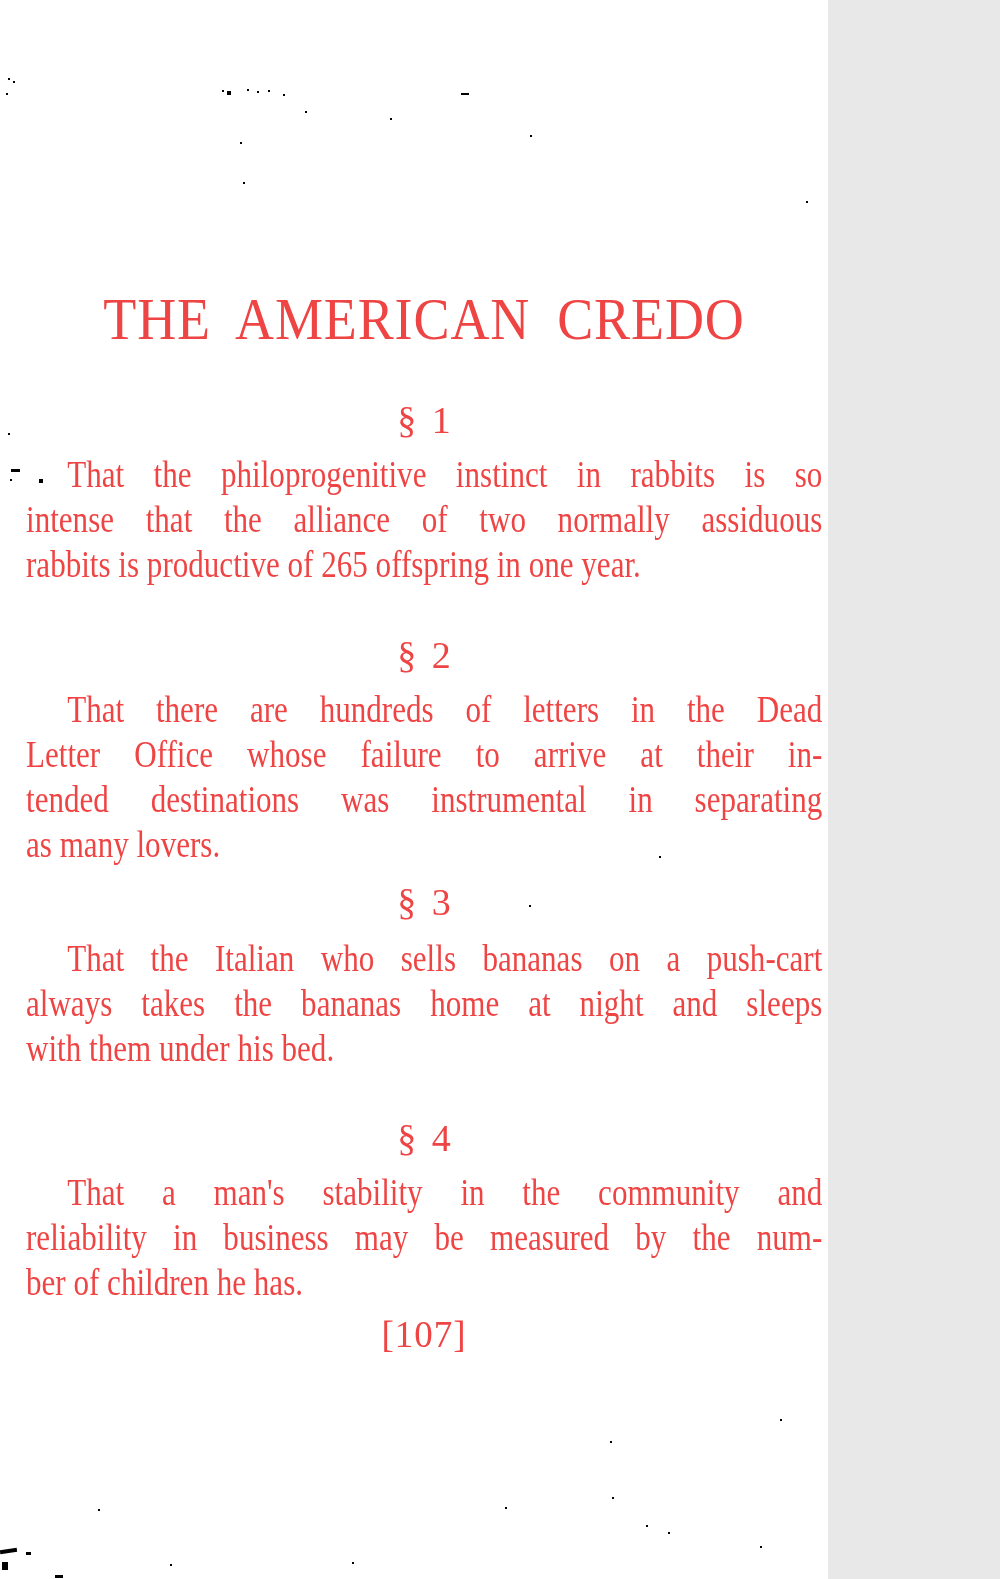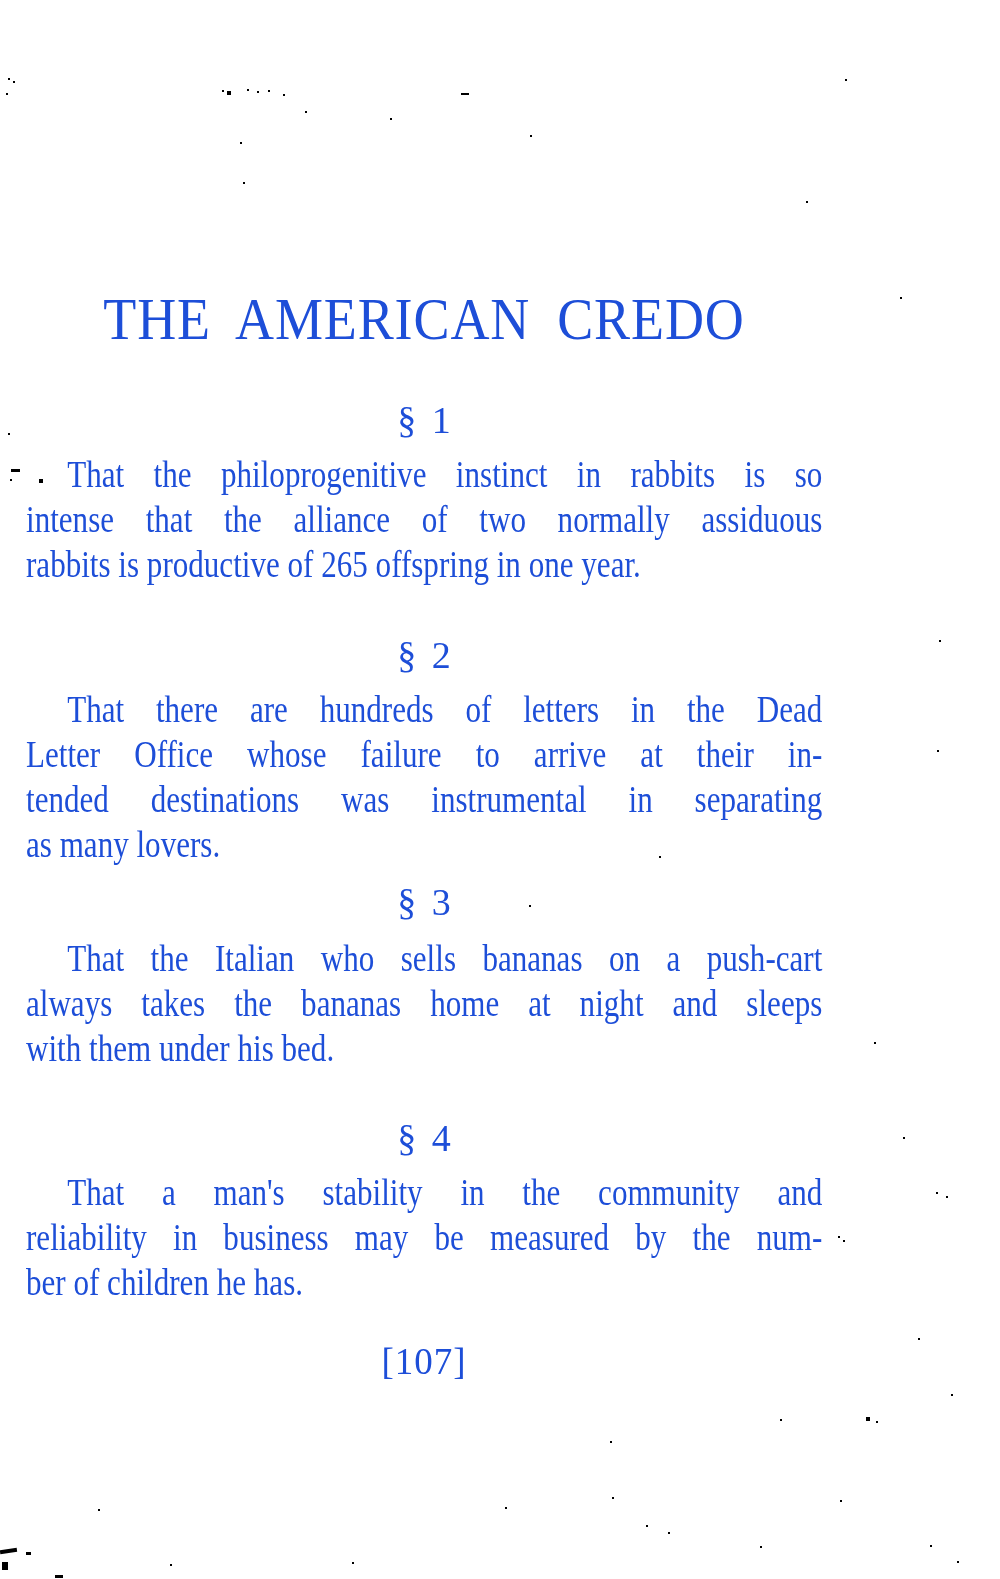--- a/index.html
+++ b/index.html
@@ -2,26 +2,26 @@
 <html><head>
 <meta charset="utf-8">
 <style>
   html, body {
     margin: 0;
     padding: 0;
     background: #e8e8e8;
   }
   .page {
     position: relative;
-    width: 1000px;
+    width: 828px;
     height: 1579px;
     background: #ffffff;
     overflow: hidden;
     font-family: "Liberation Serif", "DejaVu Serif", serif;
-    color: #1d4ed8;
+    color: #ef4444;
   }
   
   .title {
     position: absolute;
     top: 288px;
     left: 26px;
     width: 796px;
     margin: 0;
     text-align: center;
     font-size: 60px;
@@ -71,21 +71,20 @@
   
   .folio {
     position: absolute;
     top: 1314px;
     left: 26px;
     width: 796px;
     text-align: center;
     font-size: 37px;
     line-height: 42px;
     letter-spacing: 1px;
-    margin-top: 27px;
   }
   
   .speck {
     position: absolute;
     top: 0; left: 0;
     width: 2px; height: 2px;
     background: transparent;
     box-shadow:
       8px 78px 0 #000, 13px 81px 0 #000, 6px 93px 0 #000,
       222px 90px 0 #000, 228px 92px 0 1px #000, 247px 89px 0 #000,

